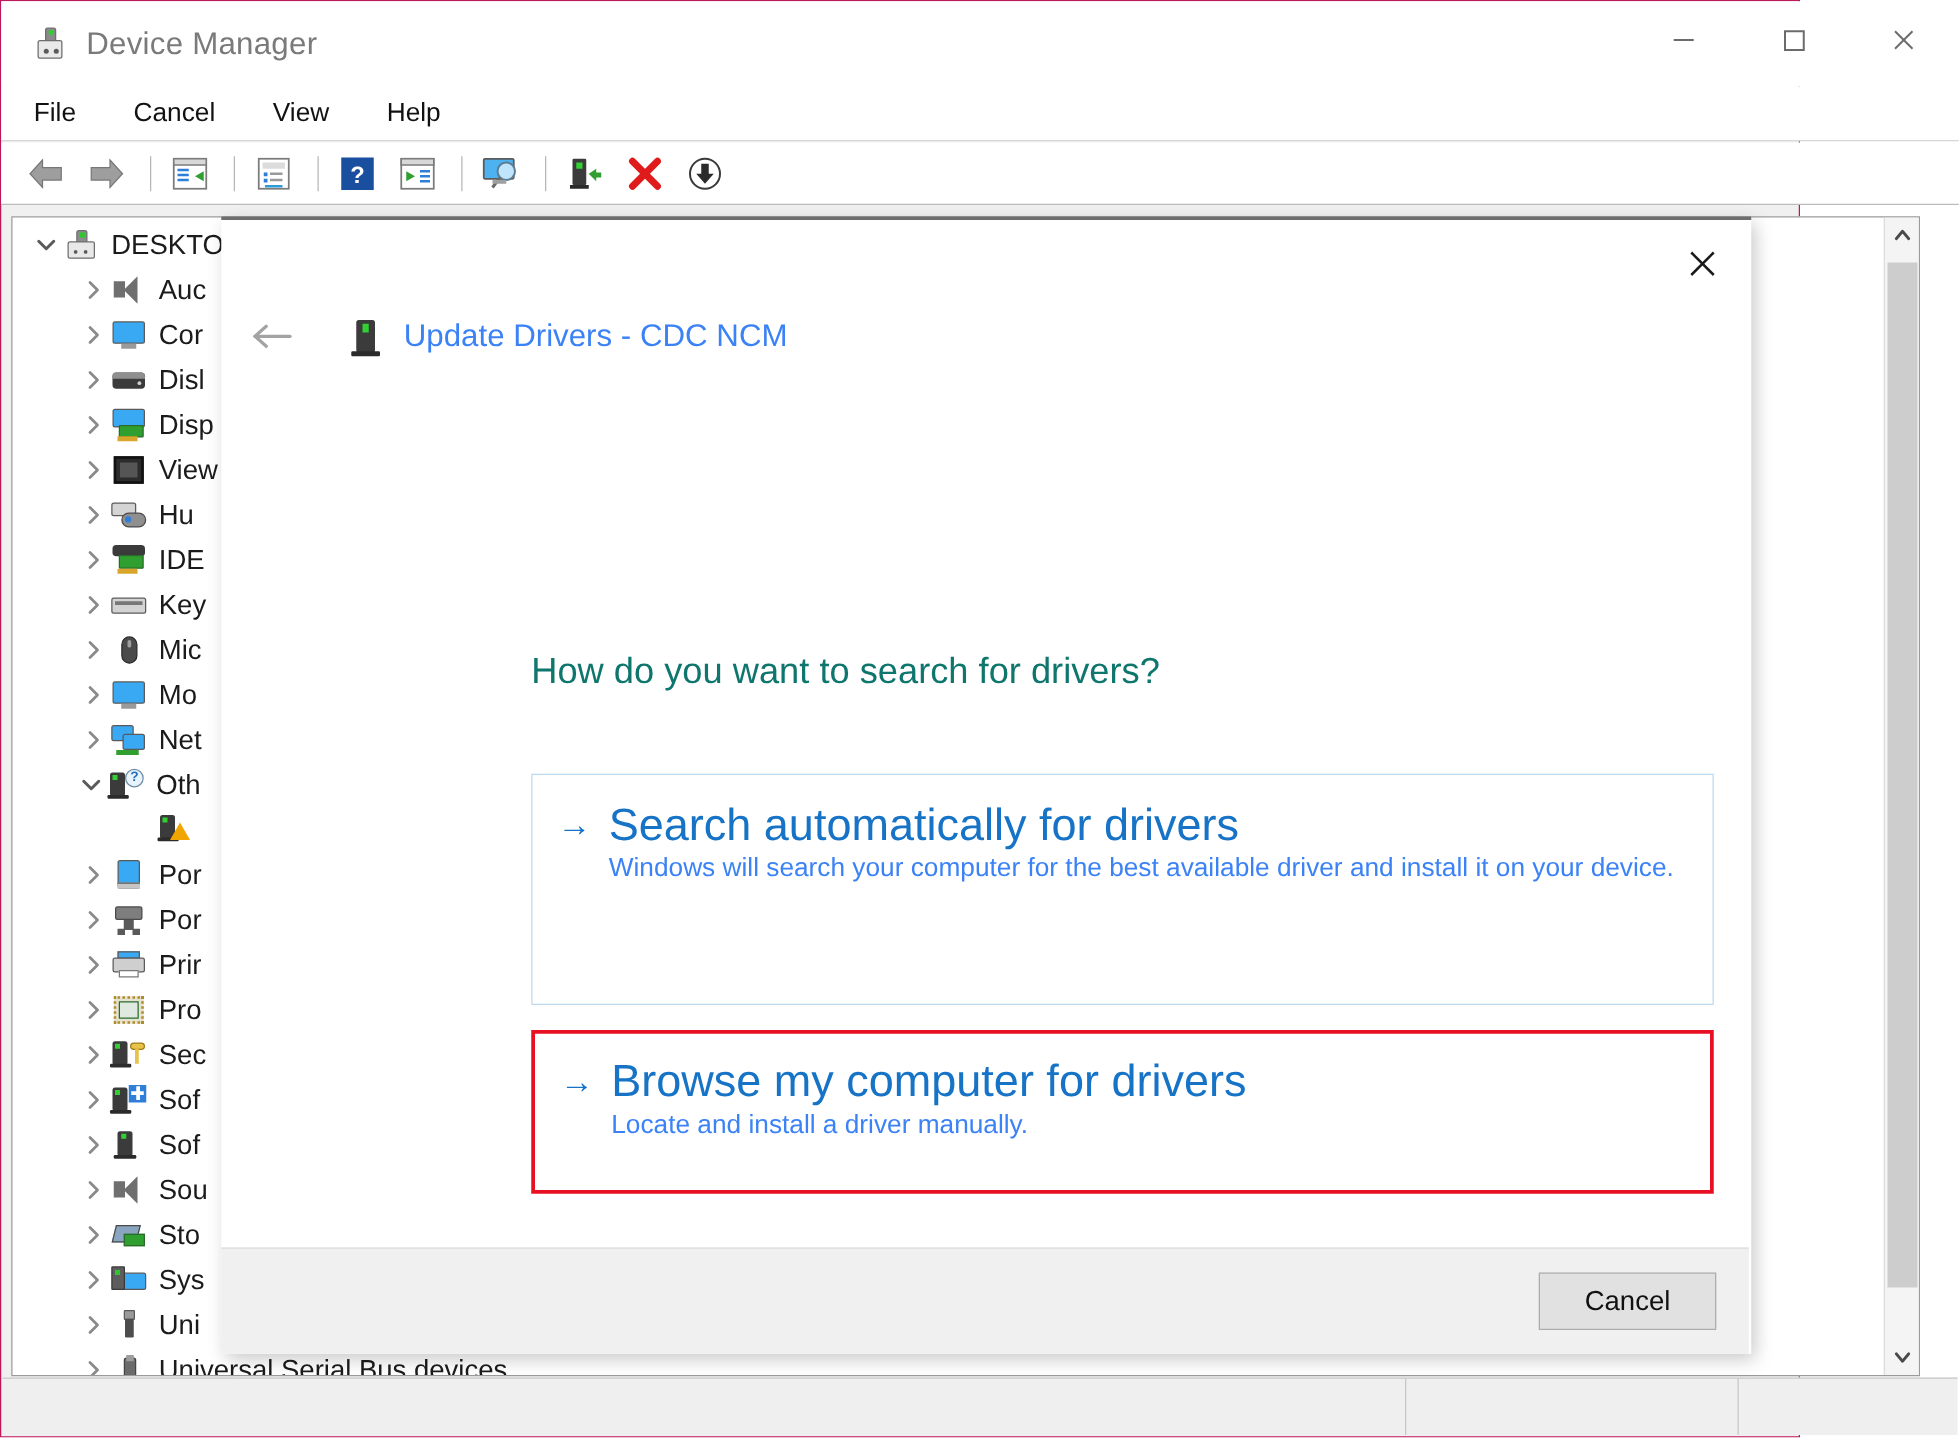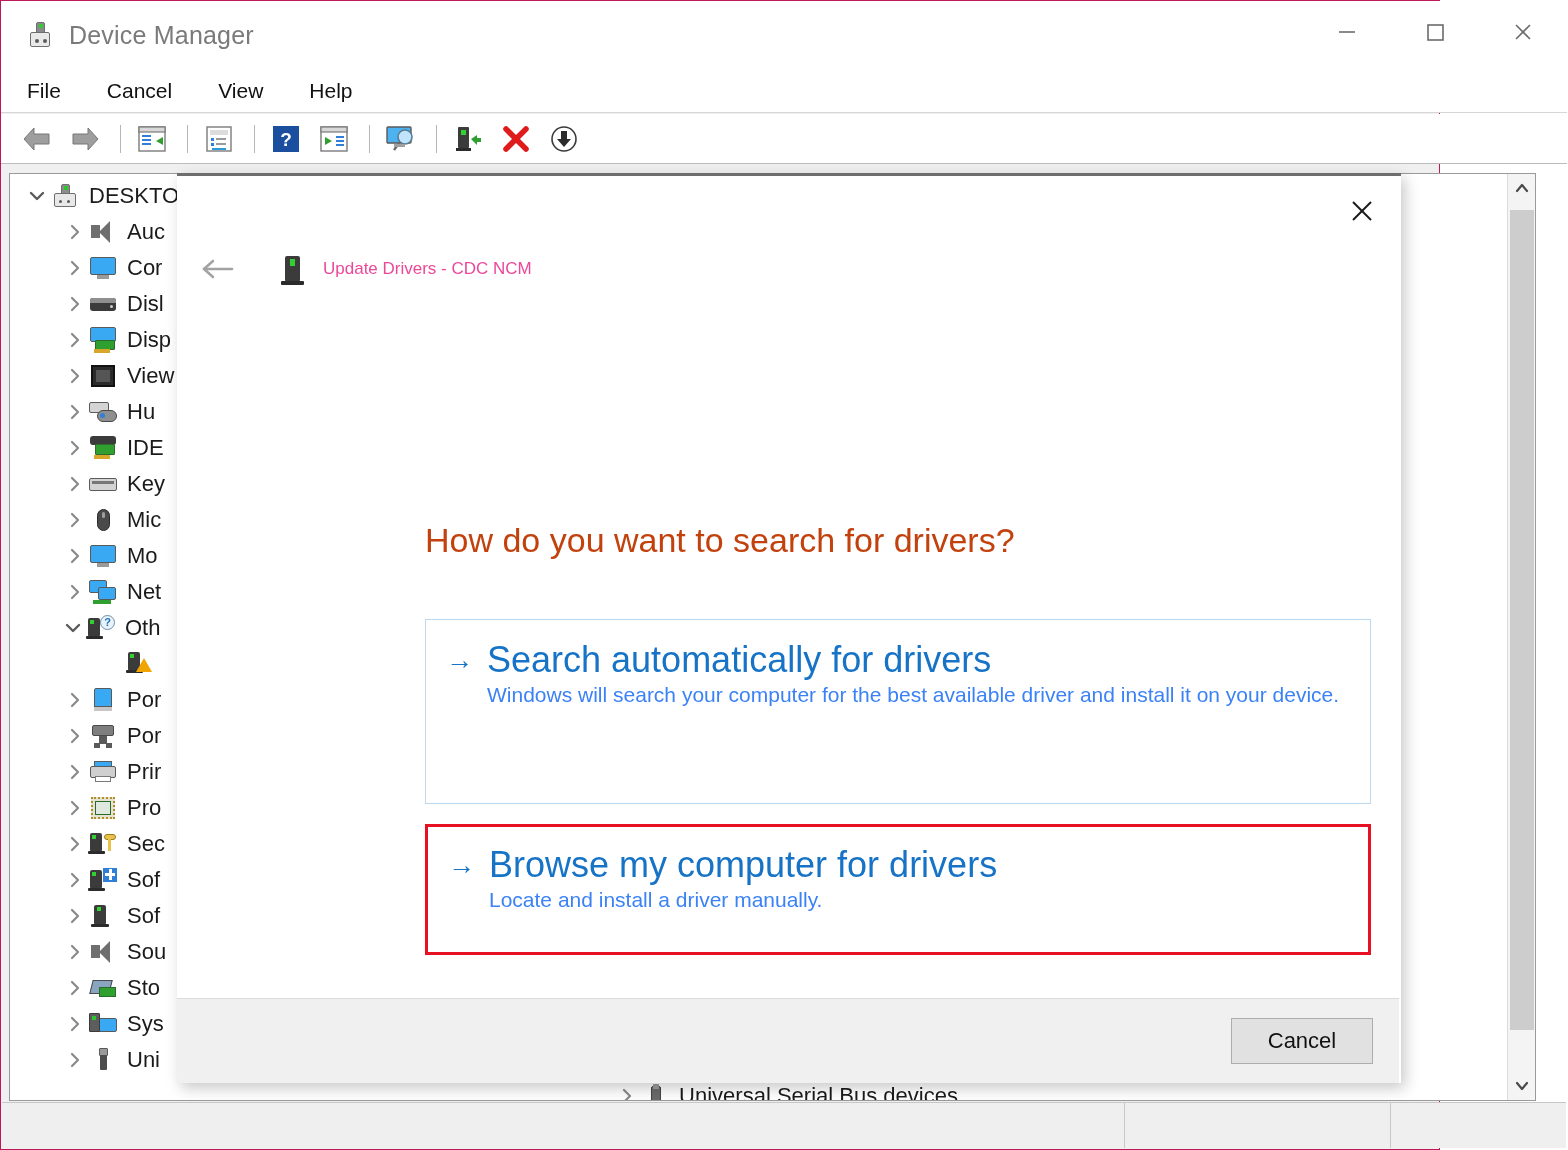--- a/index.html
+++ b/index.html
@@ -257,25 +257,25 @@
     display: flex; align-items: center; justify-content: center;
     color: #9c9c9c;
   }
   .dlg-dev-icon {
     width: 30px; height: 34px; margin-left: 32px; margin-right: 14px;
     position: relative;
   }
   .dd-body { position:absolute; left:6px; top:4px; width:15px; height:26px; background:#3b3b3b; border-radius:2px;}
   .dd-led { position:absolute; left:11px; top:7px; width:5px; height:7px; background:#33d033;}
   .dd-base { position:absolute; left:2px; top:29px; width:23px; height:4px; background:#2b2b2b; border-radius:1px;}
-  .dlg-title { font-size: 17px; color: #ec4899; }
+  .dlg-title { font-size: 25px; color: #3b82f6; }
 
   .dlg-heading {
     position: absolute; left: 248px; top: 345px;
-    font-size: 34px; color: #c2410c;
+    font-size: 29px; color: #0f766e;
   }
 
   .opt-card {
     position: absolute; left: 248px;
     width: 946px;
     background: #ffffff;
   }
   .opt-card-1 { top: 443px; height: 185px; border: 1px solid #bdd9ef; }
   .opt-card-2 { top: 648px; height: 131px; border: 3px solid #e81123; }
   .opt-inner { padding: 24px 28px 0 20px; }
@@ -774,21 +774,21 @@
               <path d="M5 2 L11 8 L5 14" fill="none" stroke="#8a8a8a" stroke-width="2.2" stroke-linecap="round" stroke-linejoin="round"></path>
             </svg>
           </span>
         <span class="tree-icon">
             <span class="ic-usb-head"></span>
             <span class="ic-usb-body"></span>
           </span>
         <span class="tree-label">Uni</span>
       </div>
 
-      <div class="tree-row" style="padding-left:52px;justify-content:center;">
+      <div class="tree-row" style="padding-left:52px;">
         <span class="chev">
             <svg width="16" height="16" viewBox="0 0 16 16">
               <path d="M5 2 L11 8 L5 14" fill="none" stroke="#8a8a8a" stroke-width="2.2" stroke-linecap="round" stroke-linejoin="round"></path>
             </svg>
           </span>
         <span class="tree-icon">
             <span class="ic-usbdev"></span>
             <span class="ic-usbdev-cap"></span>
           </span>
         <span class="tree-label">Universal Serial Bus devices</span>

